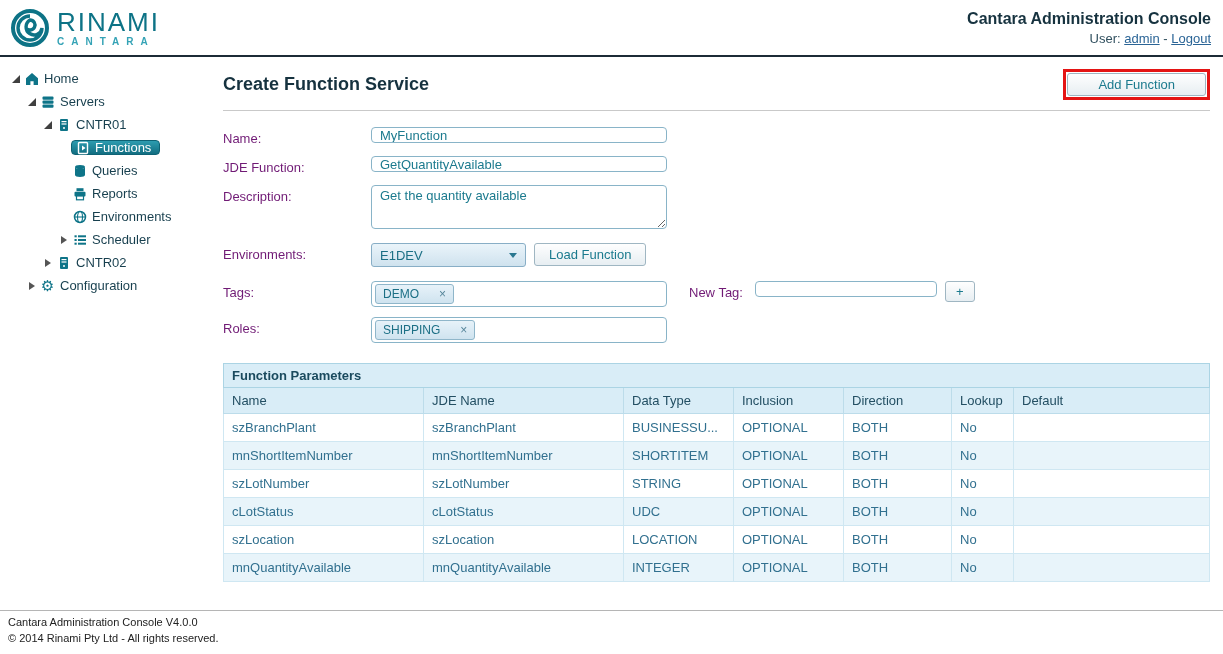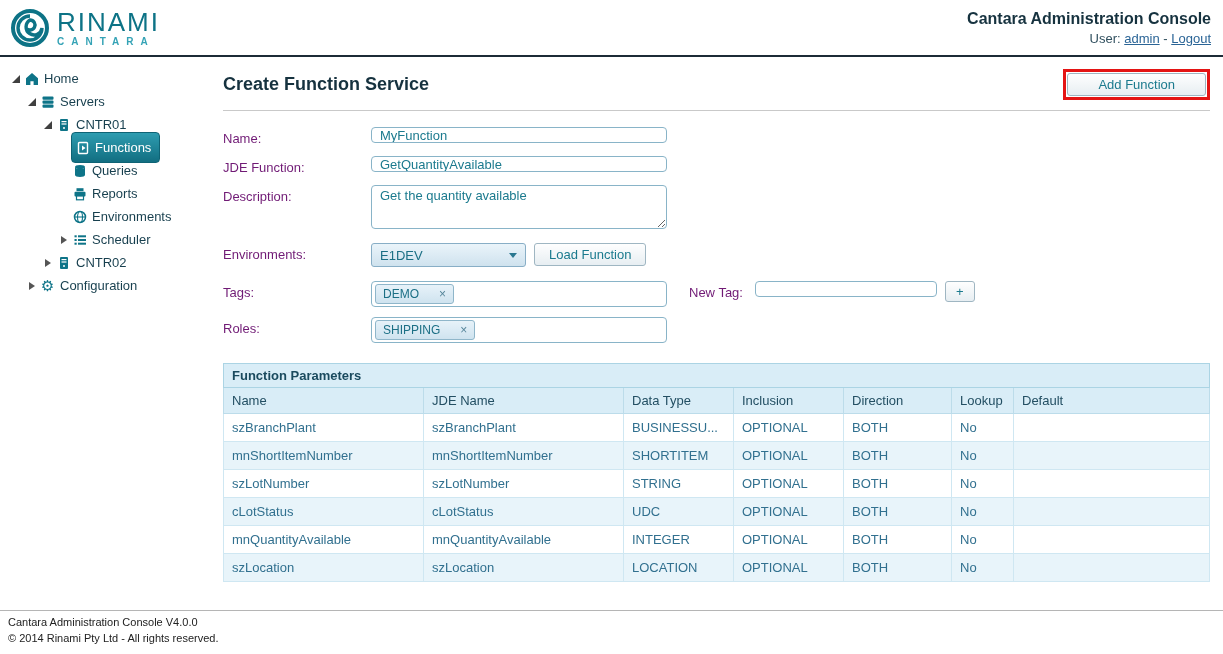--- a/index.html
+++ b/index.html
@@ -31,21 +31,21 @@
   .tw.col::before { content:""; border-left:6px solid #555; border-top:4px solid transparent; border-bottom:4px solid transparent; }
   .ticon { width:17px; flex:0 0 17px; display:inline-flex; align-items:center; justify-content:center; color:#0e7488; margin-right:4px; }
   .ticon svg { width:14px; height:14px; }
   .gear-glyph { font-size:15px; line-height:1; }
   .lvl0 { padding-left:2px; }
   .lvl1 { padding-left:18px; }
   .lvl2 { padding-left:34px; }
   .lvl3 { padding-left:50px; }
   .leaf-pad { padding-left:65px; }
   .tree-chip { background:linear-gradient(#2d9cb0,#126e81); border:1px solid #0e6375; border-radius:4px;
-               color:#fff; padding:1px 8px 1px 2px; display:inline-flex; align-items:center; height:31px; }
+               color:#fff; padding:1px 8px 1px 2px; display:inline-flex; align-items:center; height:15px; }
   .tree-chip .ticon { color:#fff; }
 
   
   .title-row { display:flex; justify-content:space-between; align-items:center;
                border-bottom:1px solid #c9c9c9; padding:6px 0 10px 0; }
   h1 { font-size:18px; font-weight:bold; color:#16323f; }
   .red-box { border:3px solid #e41414; padding:1px; }
   .btn { background:linear-gradient(#fefefe,#e7eef2); border:1px solid #9fb6c2; border-radius:3px;
          color:#1b7a8e; font-size:13px; padding:3px 14px; cursor:pointer; font-family:"Liberation Sans",sans-serif; }
   .add-btn { padding:3px 30px; }
@@ -349,32 +349,32 @@
           <tr>
             <td>cLotStatus</td>
             <td>cLotStatus</td>
             <td>UDC</td>
             <td>OPTIONAL</td>
             <td>BOTH</td>
             <td>No</td>
             <td></td>
           </tr>
           <tr>
+            <td>szLocation</td>
+            <td>szLocation</td>
+            <td>LOCATION</td>
+            <td>OPTIONAL</td>
+            <td>BOTH</td>
+            <td>No</td>
+            <td></td>
+          </tr>
+          <tr>
             <td>mnQuantityAvailable</td>
             <td>mnQuantityAvailable</td>
             <td>INTEGER</td>
-            <td>OPTIONAL</td>
-            <td>BOTH</td>
-            <td>No</td>
-            <td></td>
-          </tr>
-          <tr>
-            <td>szLocation</td>
-            <td>szLocation</td>
-            <td>LOCATION</td>
             <td>OPTIONAL</td>
             <td>BOTH</td>
             <td>No</td>
             <td></td>
           </tr>
         </tbody>
       </table>
 
     </main>
   </div>

